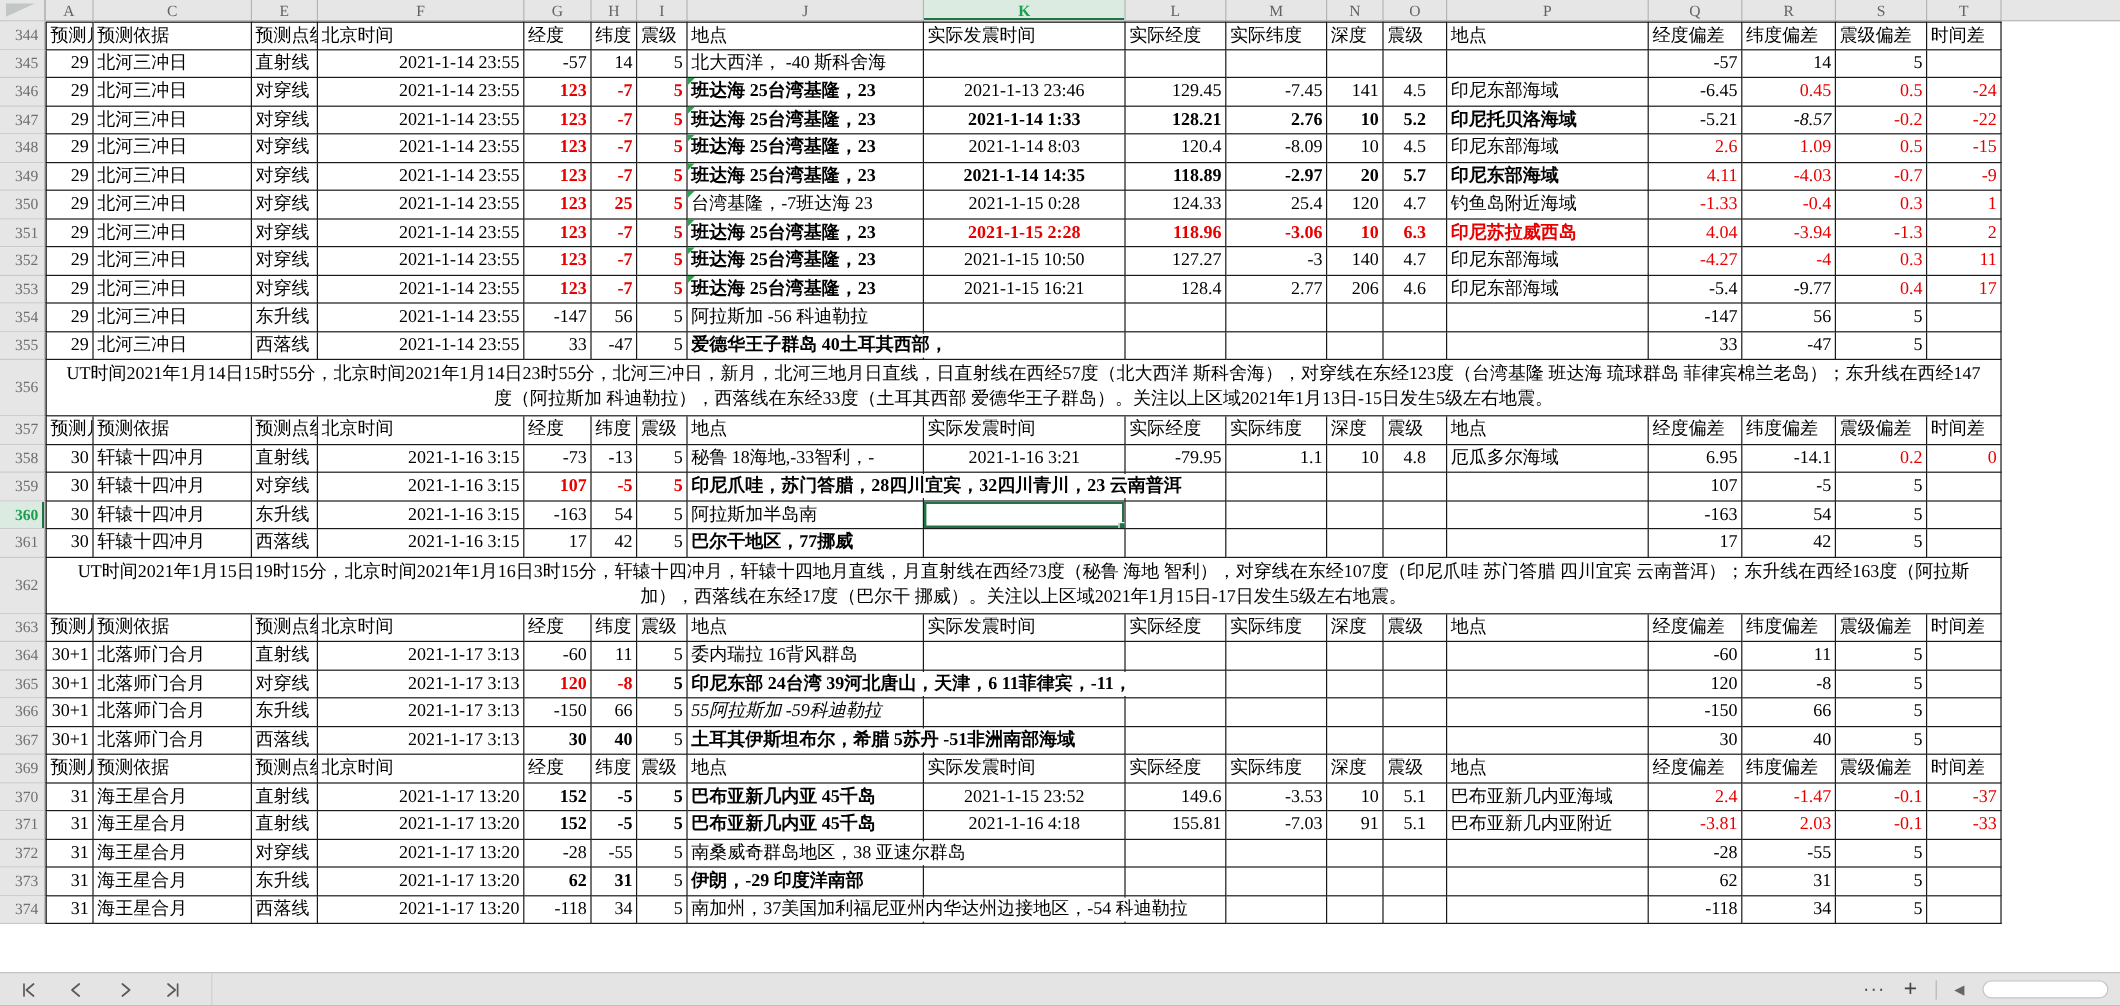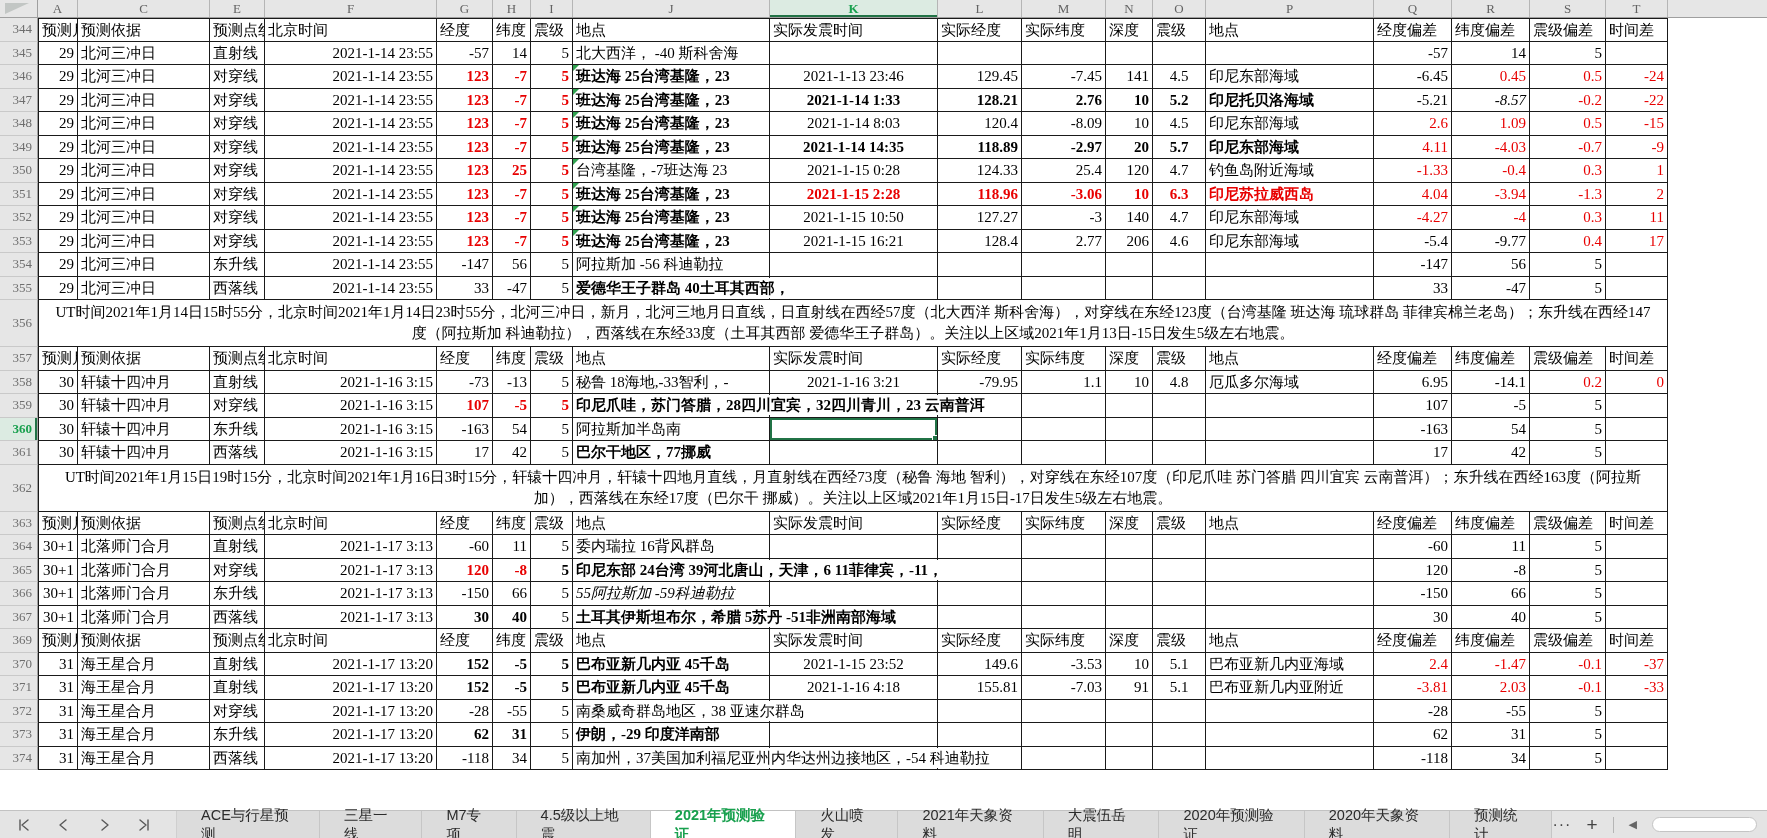--- a/index.html
+++ b/index.html
@@ -1740,34 +1740,20 @@
         <svg width="14" height="14" viewBox="0 0 14 14">
             <path d="M5 2l6 5-6 5" fill="none" stroke="#595959" stroke-width="1.4" stroke-linecap="round" stroke-linejoin="round"></path>
           </svg>
       </span>
       <span class="navbtn">
         <svg width="14" height="14" viewBox="0 0 14 14">
             <path d="M11 2v10M3 2l6 5-6 5" fill="none" stroke="#595959" stroke-width="1.4" stroke-linecap="round" stroke-linejoin="round"></path>
           </svg>
       </span>
     </div>
-    <div class="tabs">
-
-    <div class="tab">ACE与行星预测</div>
-        <div class="tab">三星一线</div>
-        <div class="tab">M7专项</div>
-        <div class="tab">4.5级以上地震</div>
-        <div class="tab active">2021年预测验证</div>
-        <div class="tab">火山喷发</div>
-        <div class="tab">2021年天象资料</div>
-        <div class="tab">大震伍岳明</div>
-        <div class="tab">2020年预测验证</div>
-        <div class="tab">2020年天象资料</div>
-        <div class="tab">预测统计</div>
-      </div>
     <div class="tabctrl">
       <span class="morebtn">···</span>
       <span class="addbtn">+</span>
       <span class="vdiv"></span>
       <span class="scrollleft">◀</span>
       <span class="pill"></span>
     </div>
   </div>
 </div>
 

